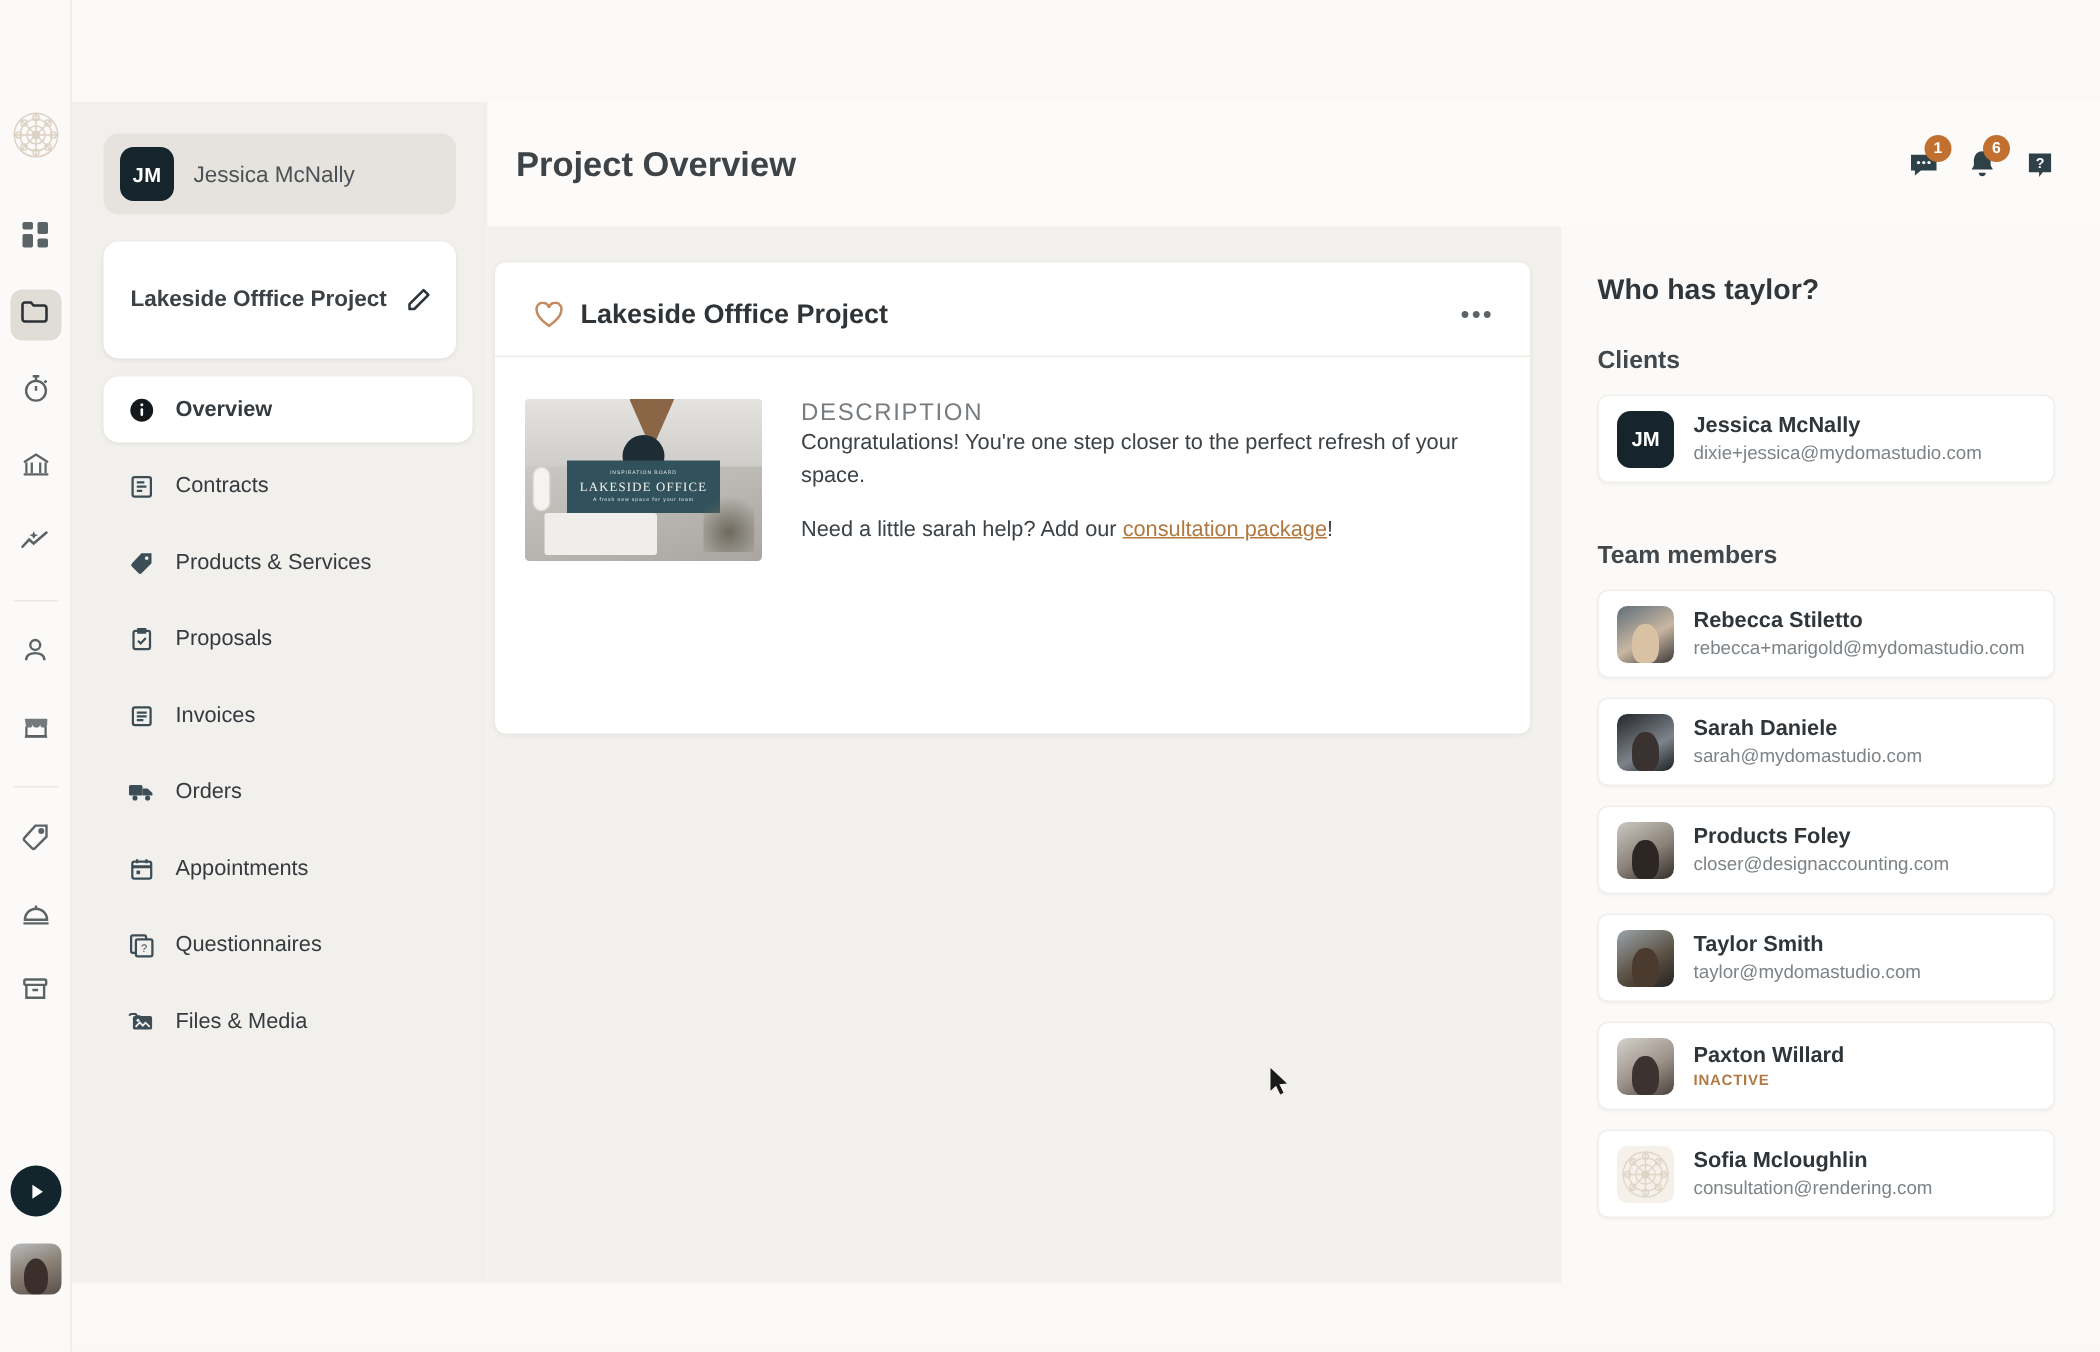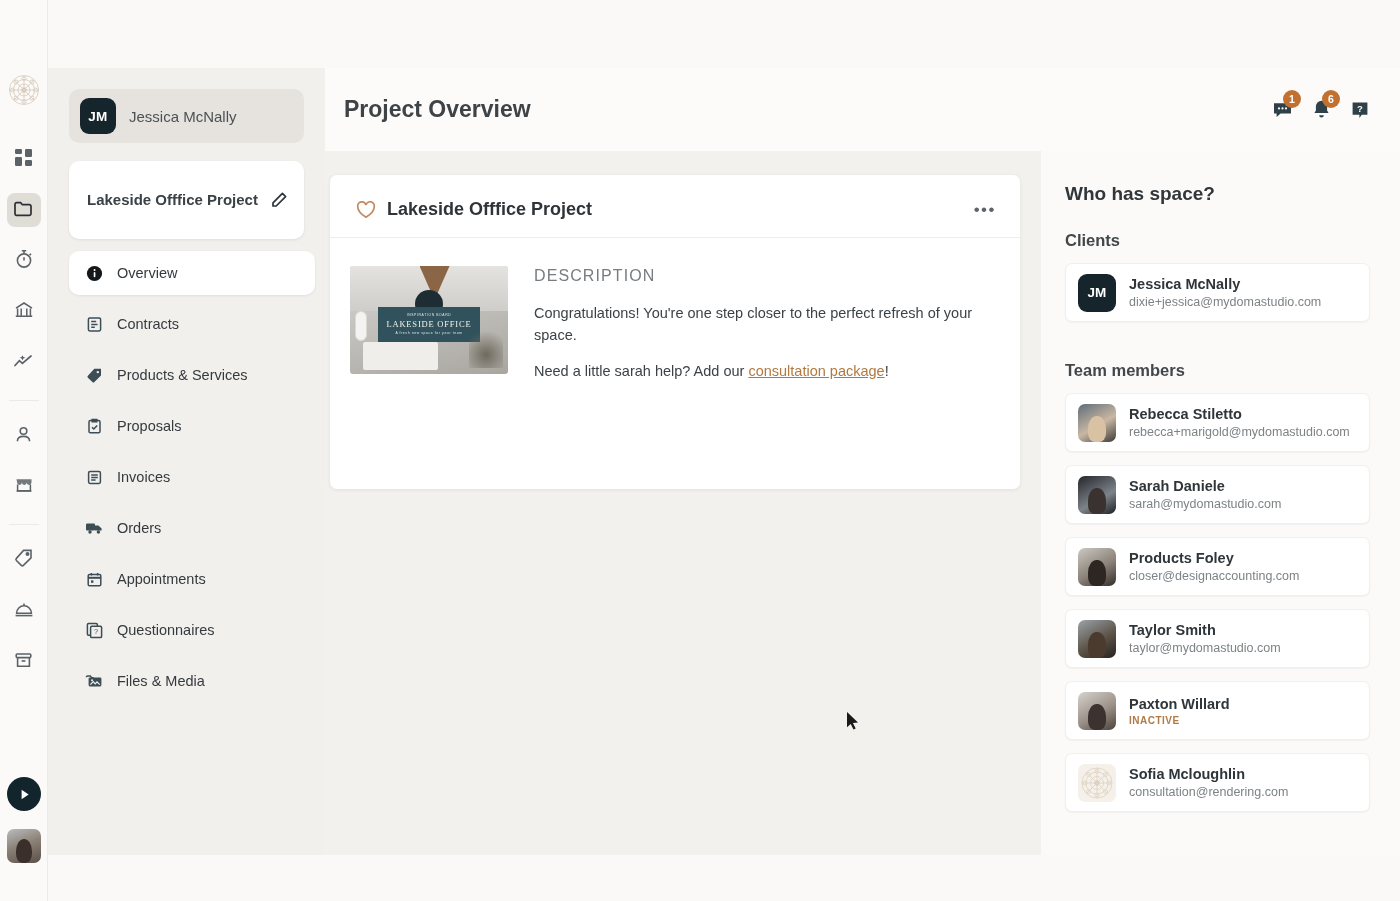--- a/index.html
+++ b/index.html
@@ -75,21 +75,21 @@
   }
   .proj-title { flex: 1; font-size: 15px; font-weight: 600; color: #3b4145; line-height: 1.45; }
   .pencil { color: #2d3338; display: flex; }
 
   .nav { margin: 12px 10px 0 21px; }
   .nav-item {
     display: flex; align-items: center; gap: 14px;
     height: 44px; padding: 0 16px; margin-bottom: 7px;
     border-radius: 10px; color: #343a3e; font-size: 14.5px;
   }
-  .nav-item.active { background: #fff; box-shadow: 0 1px 3px rgba(0,0,0,.07); font-weight: 400; align-items: center; }
+  .nav-item.active { background: #fff; box-shadow: 0 1px 3px rgba(0,0,0,.07); font-weight: 700; align-items: center; }
   .nav-ico { width: 18px; height: 18px; display: flex; align-items: center; justify-content: center; color: #3c4d55; }
   .nav-item.active .nav-ico { color: #14181b; }
 
   
   .header {
     position: absolute; left: 325px; top: 68px;
     width: 1075px; height: 83px;
     background: #fcfbfa;
     display: flex; align-items: center; justify-content: space-between;
     padding: 0 30px 0 19px;
@@ -146,21 +146,21 @@
     font-family:"Liberation Serif", serif; }
   .thumb .desk { position:absolute; left:8%; bottom:4%; width:48%; height:26%;
     background:#efeeeb; border-radius:2px; }
   .thumb .plant { position:absolute; right:3%; bottom:6%; width:22%; height:40%;
     background: radial-gradient(circle at 50% 70%, #6e6a5e 0%, transparent 68%); }
   .thumb .mirror { position:absolute; left:3%; top:42%; width:12px; height:30px;
     border-radius:6px; background:#f4f3f1; border:1px solid #dbd9d4; }
 
   .desc-col { padding-top: 1px; }
   .desc-label { font-size: 16px; letter-spacing: 1.1px; color: #767c80; font-weight: 500; }
-  .desc-p { margin-top: 18px; font-size: 14.5px; line-height: 1.5; color: #3c4246; max-width: 460px; }
+  .desc-p { font-size: 14.5px; line-height: 1.5; color: #3c4246; max-width: 460px; }
   .desc-p2 { margin-top: 16px; font-size: 14.5px; color: #3c4246; }
   .link { color: #b1793f; text-decoration: underline; }
 
   
   .access {
     position: absolute; left: 1041px; top: 151px;
     width: 359px; height: 704px;
     background: #fbfaf9;
     padding: 32px 30px 0 24px;
     overflow: hidden;
@@ -495,21 +495,21 @@
     </div>
 
     <div class="cursor">
       <svg width="16" height="22" viewBox="0 0 16 22">
           <path d="M1 1l11 10.4-5.1.5 2.8 5.6-2.2 1.1-2.8-5.7-3.7 3.3z" fill="#1a1a1a"></path>
         </svg>
     </div>
   </div>
 
   <div class="access">
-    <div class="access-h">Who has space?</div>
+    <div class="access-h">Who has taylor?</div>
 
     <div class="sec-h">Clients</div>
     <div class="person">
       <div class="p-ini">JM</div>
       <div class="p-text">
         <div class="p-name">Jessica McNally</div>
         <div class="p-mail">dixie+jessica@mydomastudio.com</div>
       </div>
     </div>
 

